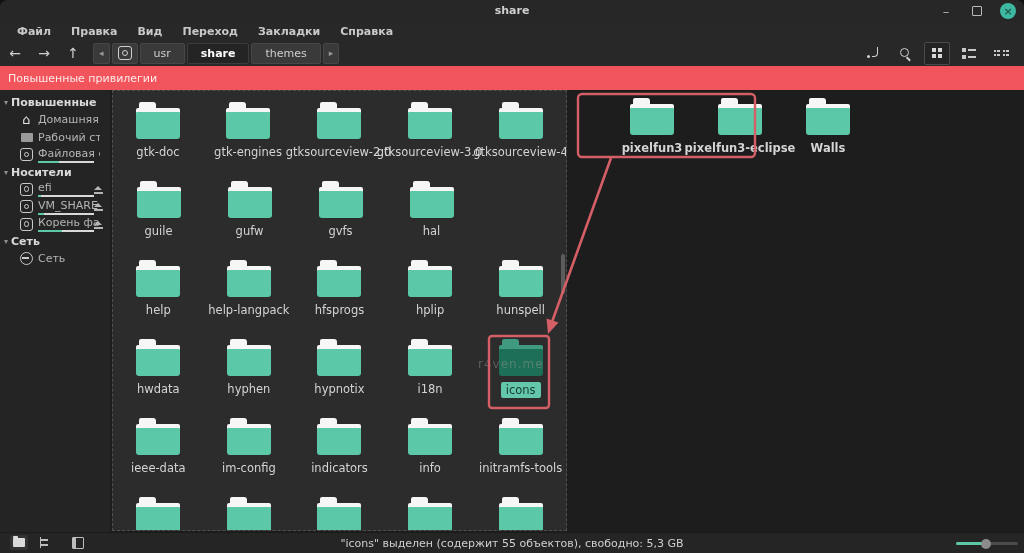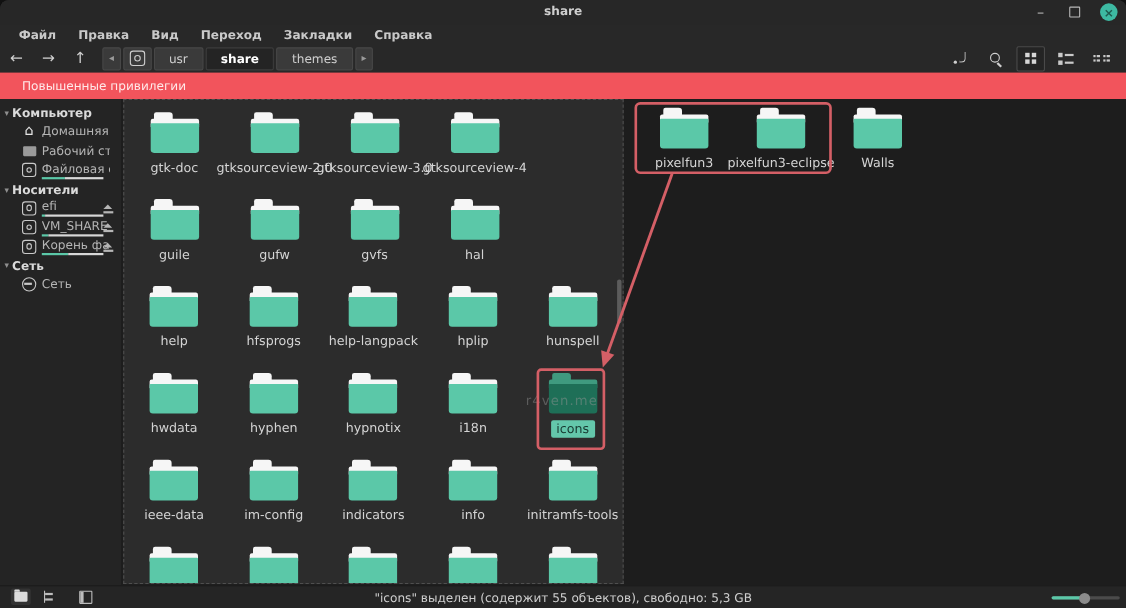--- a/index.html
+++ b/index.html
@@ -42,21 +42,21 @@
   .g-list i{display:flex;gap:2px;align-items:center;}
   .g-list i::before{content:"";width:4px;height:4px;background:#c9c9c9;}
   .g-list i::after{content:"";width:8px;height:2px;background:#c9c9c9;}
   .g-compact{display:grid;grid-template-columns:6px 6px;grid-gap:2px 3px;}
   .g-compact i{display:flex;gap:1px;align-items:center;}
   .g-compact i::before{content:"";width:2px;height:2px;background:#c9c9c9;}
   .g-compact i::after{content:"";width:3px;height:1.5px;background:#c9c9c9;}
 
   
   .banner{position:absolute;left:0;top:66px;width:100%;height:24px;background:#f2545c;display:flex;align-items:center;}
-  .banner span{margin-left:20px;font-size:11px;color:#ffe9e9;}
+  .banner span{margin-left:8px;font-size:11px;color:#ffe9e9;}
 
   
   .bodyarea{position:absolute;left:0;top:90px;width:1024px;height:442px;background:#1d1d1d;}
   .sidebar{position:absolute;left:0;top:0;width:110px;height:442px;background:#242424;padding-top:4px;box-sizing:border-box;}
   .sb-header{display:flex;align-items:center;height:17px;padding-left:4px;gap:3px;}
   .sb-header .tri{color:#8f8f8f;font-size:8px;}
   .sb-htext{color:#dadada;font-size:11px;font-weight:bold;}
   .sb-item{display:flex;align-items:center;height:17.5px;padding-left:20px;gap:5px;position:relative;}
   .sb-ic{width:13px;display:flex;justify-content:center;flex:none;}
   .sb-label{color:#b5b5b5;font-size:11px;white-space:nowrap;max-width:62px;overflow:hidden;}
@@ -83,21 +83,21 @@
   .ficon .tab{position:absolute;left:4px;top:0;width:17px;height:9px;background:#f6f6f6;border-radius:2px 3px 0 0;}
   .ficon .back{position:absolute;left:1px;top:6px;width:44px;height:9px;background:#f6f6f6;border-radius:2px;}
   .ficon .front{position:absolute;left:1px;top:10px;width:44px;height:27px;background:#5bc8a8;border-radius:1px 1px 3px 3px;}
   .folder-item.selected .tab,.folder-item.selected .back{background:#3f9a7f;}
   .folder-item.selected .front{background:#1e6f57;}
   .folder-label{margin-top:6px;font-size:11.5px;color:#d4d4d4;white-space:nowrap;}
   .folder-item.selected .folder-label{background:#64c7ab;color:#173830;padding:1px 5px;border-radius:2px;}
   .vscroll{position:absolute;right:1px;top:163px;width:4px;height:40px;background:#5c5c5c;border-radius:2px;}
 
   
-  .right-row{position:absolute;left:578px;top:8px;display:flex;}
+  .right-row{position:absolute;left:608px;top:8px;display:flex;font-weight:bold;}
   .right-row .folder-item{width:88px;}
   .watermark{position:absolute;left:478px;top:267px;font-size:12px;color:rgba(150,150,150,0.45);letter-spacing:1px;}
 
   
   .annotations{position:absolute;left:0;top:0;width:1024px;height:553px;pointer-events:none;z-index:30;}
 
   
   .statusbar{position:absolute;left:0;top:532px;width:100%;height:21px;background:#252525;border-top:1px solid #1b1b1b;box-sizing:border-box;}
   .sb-btns{position:absolute;left:10px;top:2px;display:flex;gap:9px;align-items:center;}
   .s-btn{width:18px;height:15px;display:flex;align-items:center;justify-content:center;border-radius:2px;}
@@ -188,21 +188,21 @@
   </div>
 
   <div class="banner">
     <span>Повышенные привилегии</span>
   </div>
 
   <div class="bodyarea">
     <div class="sidebar">
         <div class="sb-header">
           <div class="tri" style="display: inline;">▾</div>
-          <div class="sb-htext">Компьютер</div>
+          <div class="sb-htext">Повышенные</div>
         </div>
         <div class="sb-item">
           <div class="sb-ic">
             <span class="ic-home">⌂</span>
           </div>
           <div class="sb-wrap">
             <div class="sb-label">Домашняя п...</div>
           </div>
         </div>
         <div class="sb-item">
@@ -292,20 +292,28 @@
                 <span class="front"></span>
               </div>
               <div class="folder-label">gtk-doc</div>
             </div>
             <div class="folder-item">
               <div class="ficon">
                 <span class="tab"></span>
                 <span class="back"></span>
                 <span class="front"></span>
               </div>
+              <div class="folder-label">gtk-engines</div>
+            </div>
+            <div class="folder-item">
+              <div class="ficon">
+                <span class="tab"></span>
+                <span class="back"></span>
+                <span class="front"></span>
+              </div>
               <div class="folder-label">gtksourceview-2.0</div>
             </div>
             <div class="folder-item">
               <div class="ficon">
                 <span class="tab"></span>
                 <span class="back"></span>
                 <span class="front"></span>
               </div>
               <div class="folder-label">gtksourceview-3.0</div>
             </div>
@@ -360,29 +368,29 @@
                 <span class="front"></span>
               </div>
               <div class="folder-label">help</div>
             </div>
             <div class="folder-item">
               <div class="ficon">
                 <span class="tab"></span>
                 <span class="back"></span>
                 <span class="front"></span>
               </div>
+              <div class="folder-label">help-langpack</div>
+            </div>
+            <div class="folder-item">
+              <div class="ficon">
+                <span class="tab"></span>
+                <span class="back"></span>
+                <span class="front"></span>
+              </div>
               <div class="folder-label">hfsprogs</div>
-            </div>
-            <div class="folder-item">
-              <div class="ficon">
-                <span class="tab"></span>
-                <span class="back"></span>
-                <span class="front"></span>
-              </div>
-              <div class="folder-label">help-langpack</div>
             </div>
             <div class="folder-item">
               <div class="ficon">
                 <span class="tab"></span>
                 <span class="back"></span>
                 <span class="front"></span>
               </div>
               <div class="folder-label">hplip</div>
             </div>
             <div class="folder-item">

